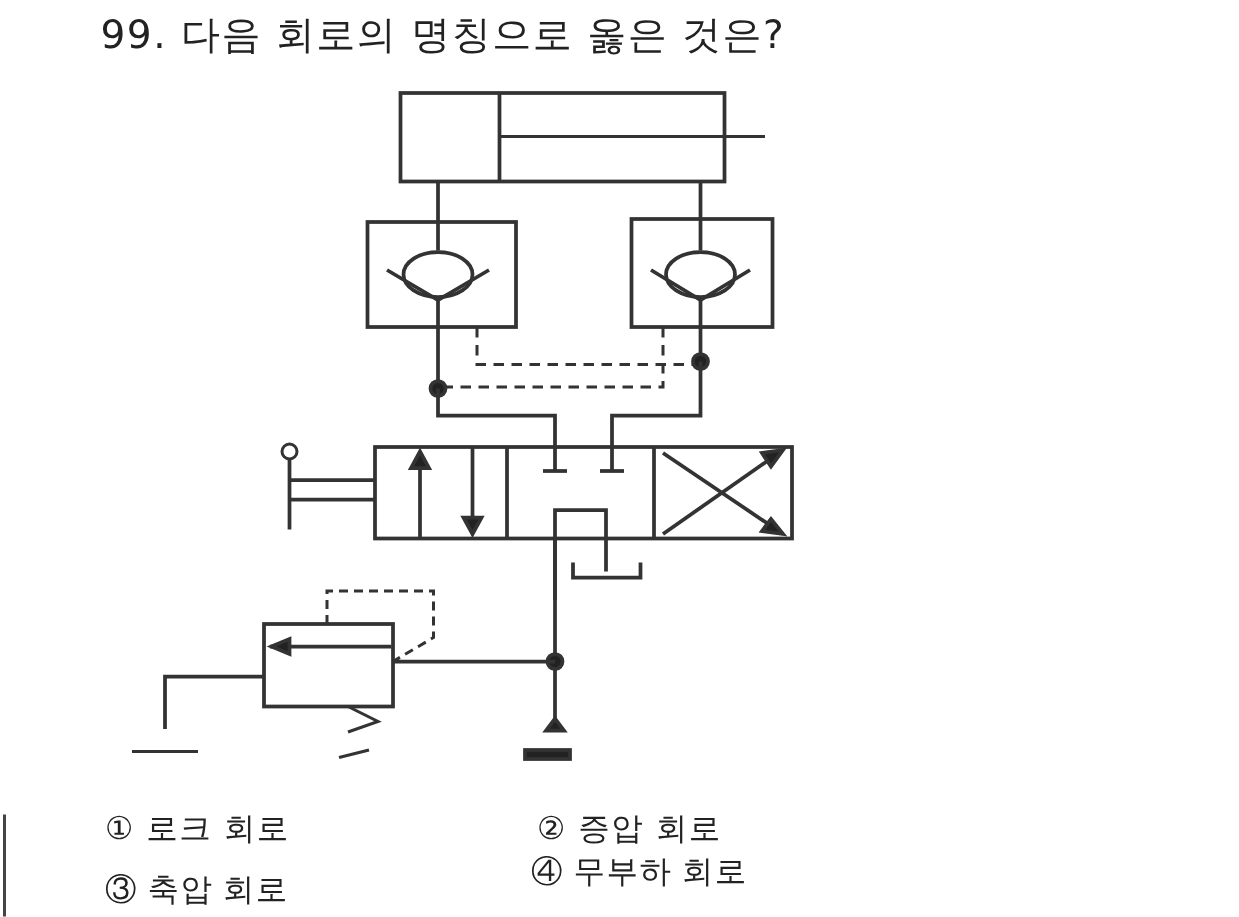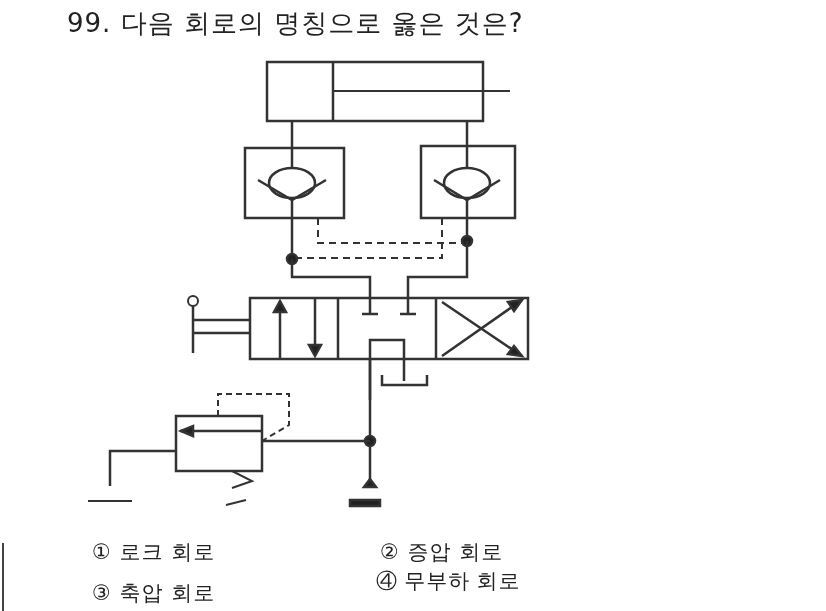--- a/index.html
+++ b/index.html
@@ -1,20 +1,20 @@
 <!DOCTYPE html>
 <html><head>
 <meta charset="utf-8">
 <style>
   html, body { margin:0; padding:0; background:#ffffff; }
   body { width:826px; height:611px; position:relative; overflow:hidden; font-family:"DejaVu Sans", sans-serif; color:#222; }
   .question { position:absolute; left:22px; top:6px; font-size:26px; letter-spacing:1px; white-space:pre;margin-left:45px; }
   .diagram { position:absolute; left:0; top:0; }
   .choices { position:absolute; left:70px; top:532px; width:520px; font-size:21px; }
-  .choice { position:absolute; white-space:pre; letter-spacing:1px;margin-left:22px; }
+  .choice { position:absolute; white-space:pre; letter-spacing:1px; }
   .vbar { position:absolute; left:2px; top:543px; width:2px; height:68px; background:#444; }
 </style>
 </head>
 <body>
 
 <div class="question"><span>99.</span> <span>다음 회로의 명칭으로 옳은 것은?</span></div>
 
 <svg class="diagram" width="826" height="611" viewBox="0 0 826 611" fill="none" stroke="#333" stroke-width="2.5">
 
   <g>
@@ -100,15 +100,15 @@
     <line x1="88" y1="501" x2="132" y2="501" stroke-width="2"></line>
     <line x1="226" y1="505" x2="246" y2="500" stroke-width="2"></line>
   </g>
 </svg>
 
 <div class="vbar"></div>
 
 <div class="choices">
   <div class="choice" style="left:0; top:6px;"><span>①</span> <span>로크 회로</span></div>
   <div class="choice" style="left:288px; top:6px;"><span>②</span> <span>증압 회로</span></div>
-  <div class="choice" style="left:0; top:47px;"><span>③</span> <span>축압 회로</span></div>
+  <div class="choice" style="left:0; top:47px;font-family:Liberation Serif, serif;"><span>③</span> <span>축압 회로</span></div>
   <div class="choice" style="left:284px; top:35px;font-family:Liberation Serif, serif;"><span>④</span> <span>무부하 회로</span></div>
 </div>
 
 </body></html>

